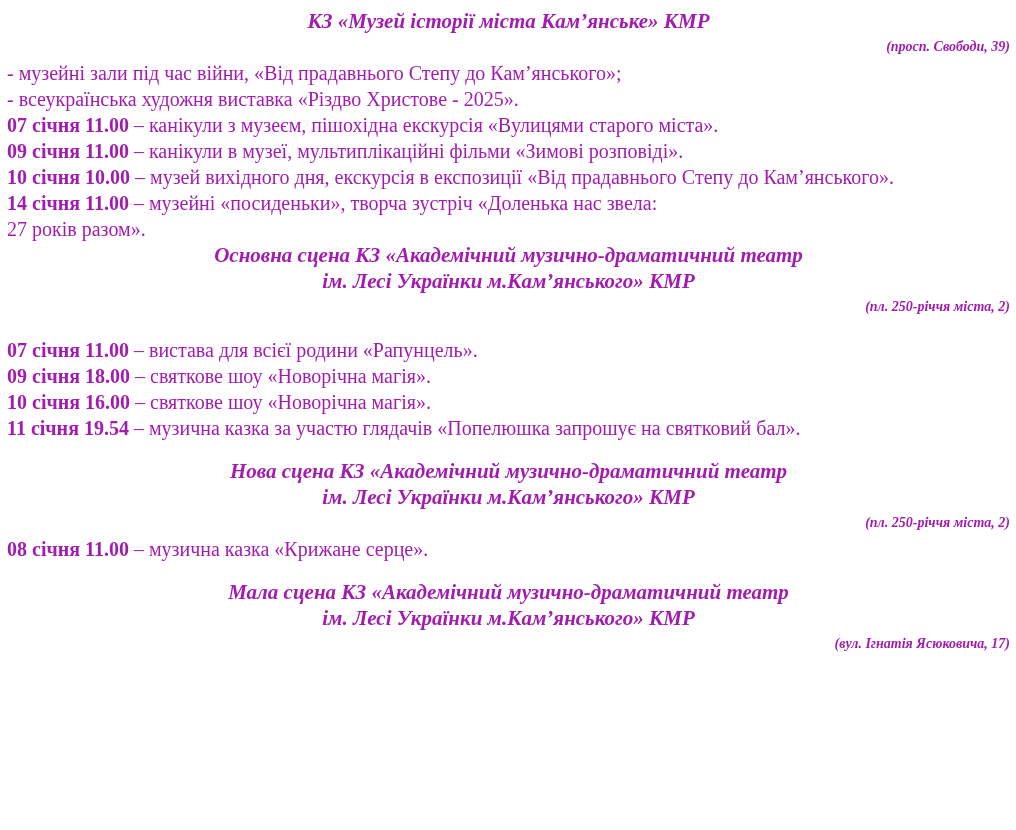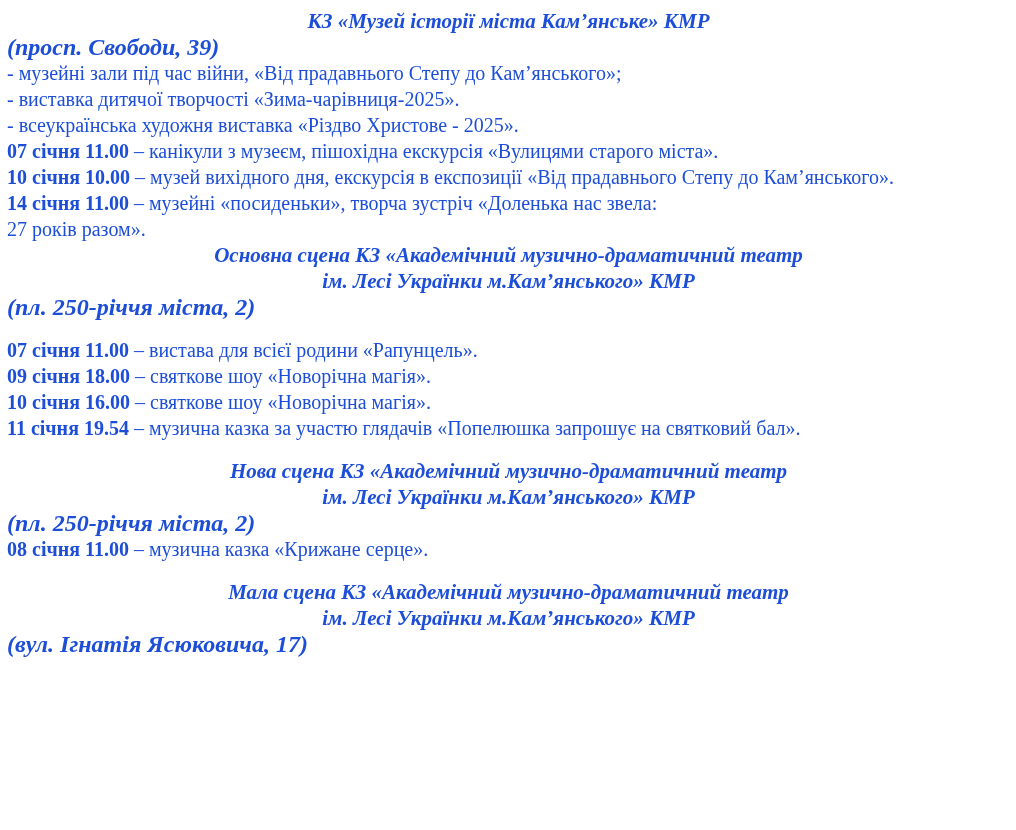--- a/index.html
+++ b/index.html
@@ -7,57 +7,57 @@
   body {
     width: 1016px;
     height: 830px;
     overflow: hidden;
     font-family: "Liberation Serif", "DejaVu Serif", serif;
   }
   .page {
     width: 1016px;
     height: 830px;
     padding: 8px 6px 0 7px;
-    color: #1d4ed8;
+    color: #a21caf;
   }
   .heading-line {
     text-align: center;
     font-weight: bold;
     font-style: italic;
     font-size: 21px;
     line-height: 26px;
     white-space: pre;
   }
   .address-line {
-    text-align: left;
+    text-align: right;
     font-weight: bold;
     font-style: italic;
-    font-size: 24px;
+    font-size: 14px;
     line-height: 26px;
     white-space: pre;
   }
   .body-line {
     font-size: 20px;
     line-height: 26px;
     white-space: pre;
   }
   .body-line .date { font-weight: bold; }
   .spacer { height: 17px; }
 </style>
 </head>
 <body>
 
 <div class="page">
     <div class="section">
       <div class="heading-line">КЗ «Музей історії міста Кам’янське» КМР</div>
       <div class="address-line">(просп. Свободи, 39)</div>
       <div class="body-line"><span>- музейні зали під час війни, «Від прадавнього Степу до Кам’янського»;</span></div>
-      <div class="body-line"><span>- виставка дитячої творчості «Зима-чарівниця-2025».</span></div>
       <div class="body-line"><span>- всеукраїнська художня виставка «Різдво Христове - 2025».</span></div>
       <div class="body-line"><span class="date">07 січня 11.00</span><span> – канікули з музеєм, пішохідна екскурсія «Вулицями старого міста».</span></div>
+      <div class="body-line"><span class="date">09 січня 11.00</span><span> – канікули в музеї, мультиплікаційні фільми «Зимові розповіді».</span></div>
       <div class="body-line"><span class="date">10 січня 10.00</span><span> – музей вихідного дня, екскурсія в експозиції «Від прадавнього Степу до Кам’янського».</span></div>
       <div class="body-line"><span class="date">14 січня 11.00</span><span> – музейні «посиденьки», творча зустріч «Доленька нас звела:</span></div>
       <div class="body-line"><span>27 років разом».</span></div>
     </div>
     <div class="section">
       <div class="heading-line">Основна сцена КЗ «Академічний музично-драматичний театр</div>
       <div class="heading-line">ім. Лесі Українки м.Кам’янського» КМР</div>
       <div class="address-line">(пл. 250-річчя міста, 2)</div>
       <div class="spacer"></div>
       <div class="body-line"><span class="date">07 січня 11.00</span><span> – вистава для всієї родини «Рапунцель».</span></div>

